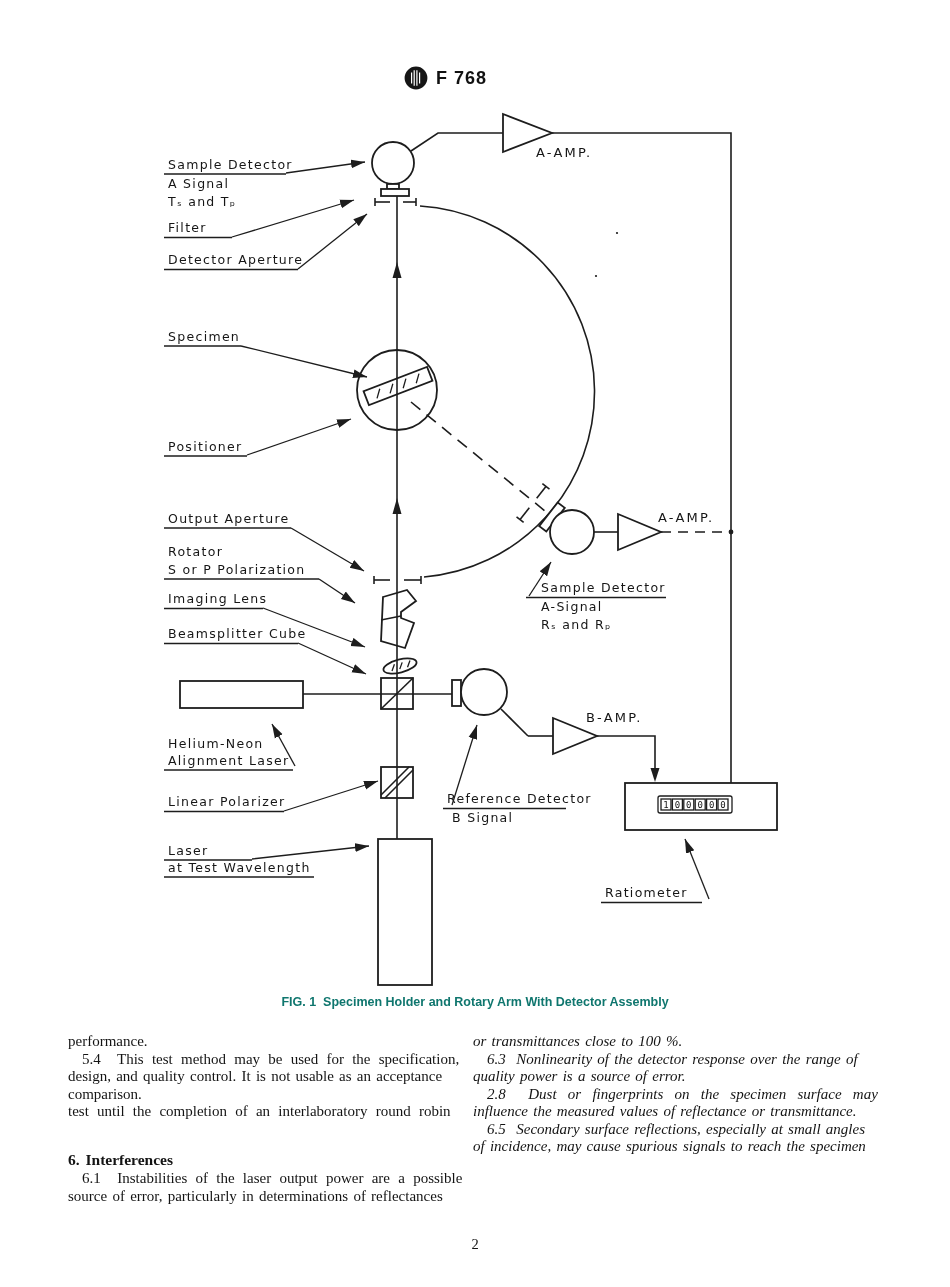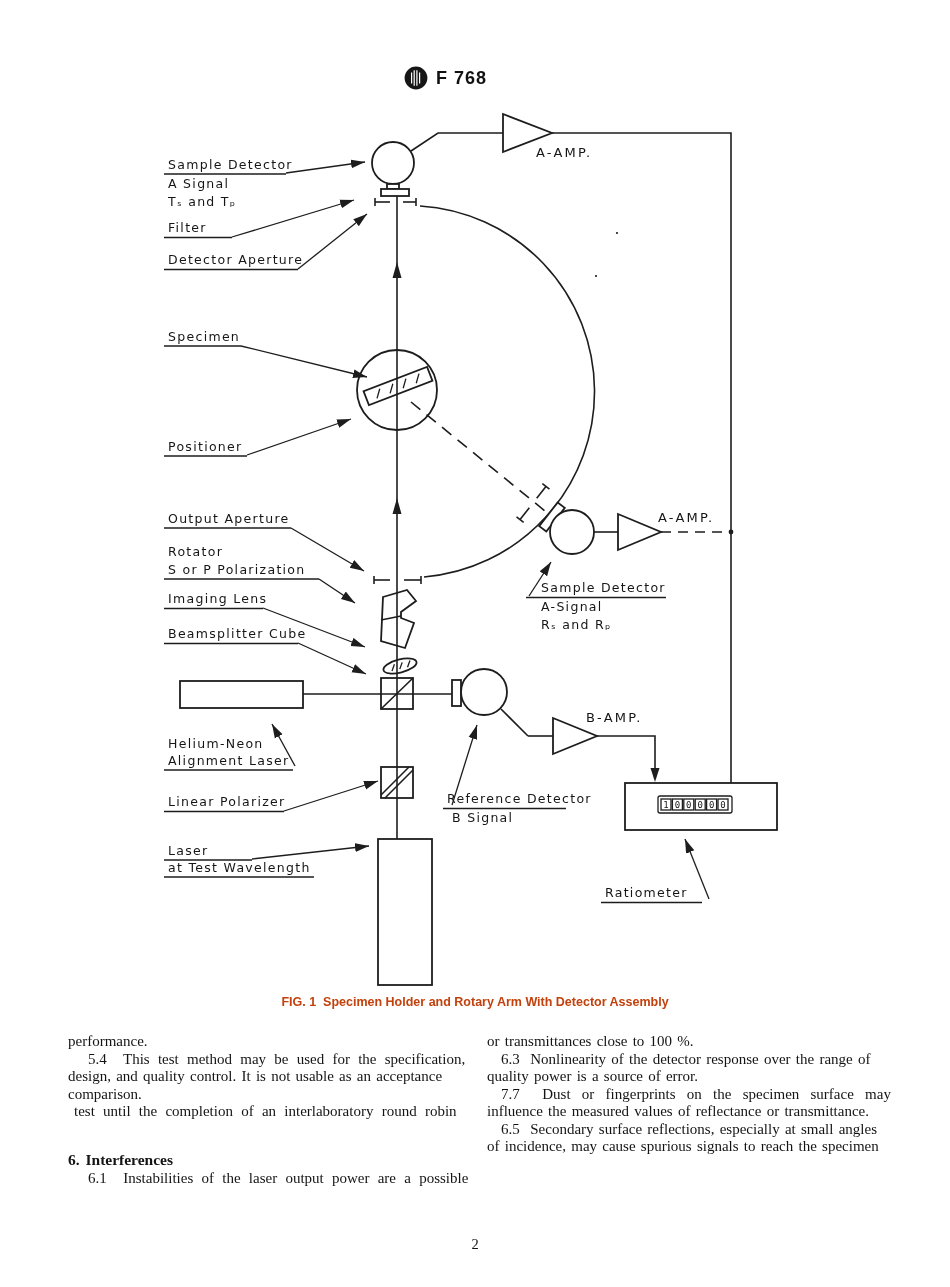--- a/index.html
+++ b/index.html
@@ -12,29 +12,29 @@
   svg.diagram{position:absolute;left:0;top:0;}
   svg.diagram .ln{stroke:#1d1d1d;stroke-width:1.6;fill:none;}
   svg.diagram .thin{stroke:#1d1d1d;stroke-width:1.3;fill:none;}
   svg.diagram .wf{fill:#ffffff;stroke:#1d1d1d;stroke-width:1.8;}
   svg.diagram .fill{fill:#1d1d1d;stroke:none;}
   svg.diagram text{font-family:"DejaVu Sans",sans-serif;font-size:12.5px;letter-spacing:1.3px;fill:#161616;}
   svg.diagram text.amp-label{font-size:13px;letter-spacing:2.2px;}
   svg.diagram text.digit{font-family:"DejaVu Sans Mono",monospace;font-size:9px;letter-spacing:0;text-anchor:middle;}
   
   .caption{position:absolute;top:995px;left:0;width:950px;text-align:center;white-space:pre;
-           font-family:"Liberation Sans",sans-serif;font-weight:bold;font-size:12.5px;color:#c2410c;}
+           font-family:"Liberation Sans",sans-serif;font-weight:bold;font-size:12.5px;color:#0f766e;}
   .pagenum{position:absolute;top:1236px;left:0;width:950px;text-align:center;font-size:14.5px;}
   
   .col{position:absolute;width:410px;font-size:15px;line-height:17.5px;}
   .col-left{left:68px;top:1033px;}
-  .col-right{left:487px;top:1033px;}
+  .col-right{left:473px;top:1033px;font-style:italic;}
   .lnt{white-space:pre;word-spacing:1.5px;}
   .in{padding-left:14px;}
-  .w4{word-spacing:4.5px;margin-left:6px;}
+  .w4{word-spacing:4.5px;}
   .w7{word-spacing:7.5px;}
   .hd{font-weight:bold;font-size:15.5px;margin-top:30px;margin-bottom:2px;word-spacing:2px;white-space:pre;}
 </style>
 </head>
 <body>
 
 <div class="page">
 
   <div class="header">
     <svg width="24" height="24" viewBox="0 0 24 24">
@@ -287,27 +287,28 @@
   <div class="caption">FIG. 1  Specimen Holder and Rotary Arm With Detector Assembly</div>
 
   <div class="col col-left">
     <div class="lnt">performance.</div>
     <div class="lnt in w4">5.4  This test method may be used for the specification,</div>
     <div class="lnt">design, and quality control. It is not usable as an acceptance</div>
     <div class="lnt">comparison.</div>
     <div class="lnt w4">test until the completion of an interlaboratory round robin</div>
     <div class="hd">6. Interferences</div>
     <div class="lnt in w4">6.1  Instabilities of the laser output power are a possible</div>
+    <div class="lnt">source of error, particularly in determinations of reflectances</div>
   </div>
 
   <div class="col col-right">
     <div class="lnt">or transmittances close to 100 %.</div>
     <div class="lnt in">6.3  Nonlinearity of the detector response over the range of</div>
     <div class="lnt">quality power is a source of error.</div>
-    <div class="lnt in w7">7.7  Dust or fingerprints on the specimen surface may</div>
+    <div class="lnt in w7">2.8  Dust or fingerprints on the specimen surface may</div>
     <div class="lnt">influence the measured values of reflectance or transmittance.</div>
     <div class="lnt in">6.5  Secondary surface reflections, especially at small angles</div>
     <div class="lnt">of incidence, may cause spurious signals to reach the specimen</div>
   </div>
 
   <div class="pagenum">2</div>
 
 </div>
 
 </body></html>

